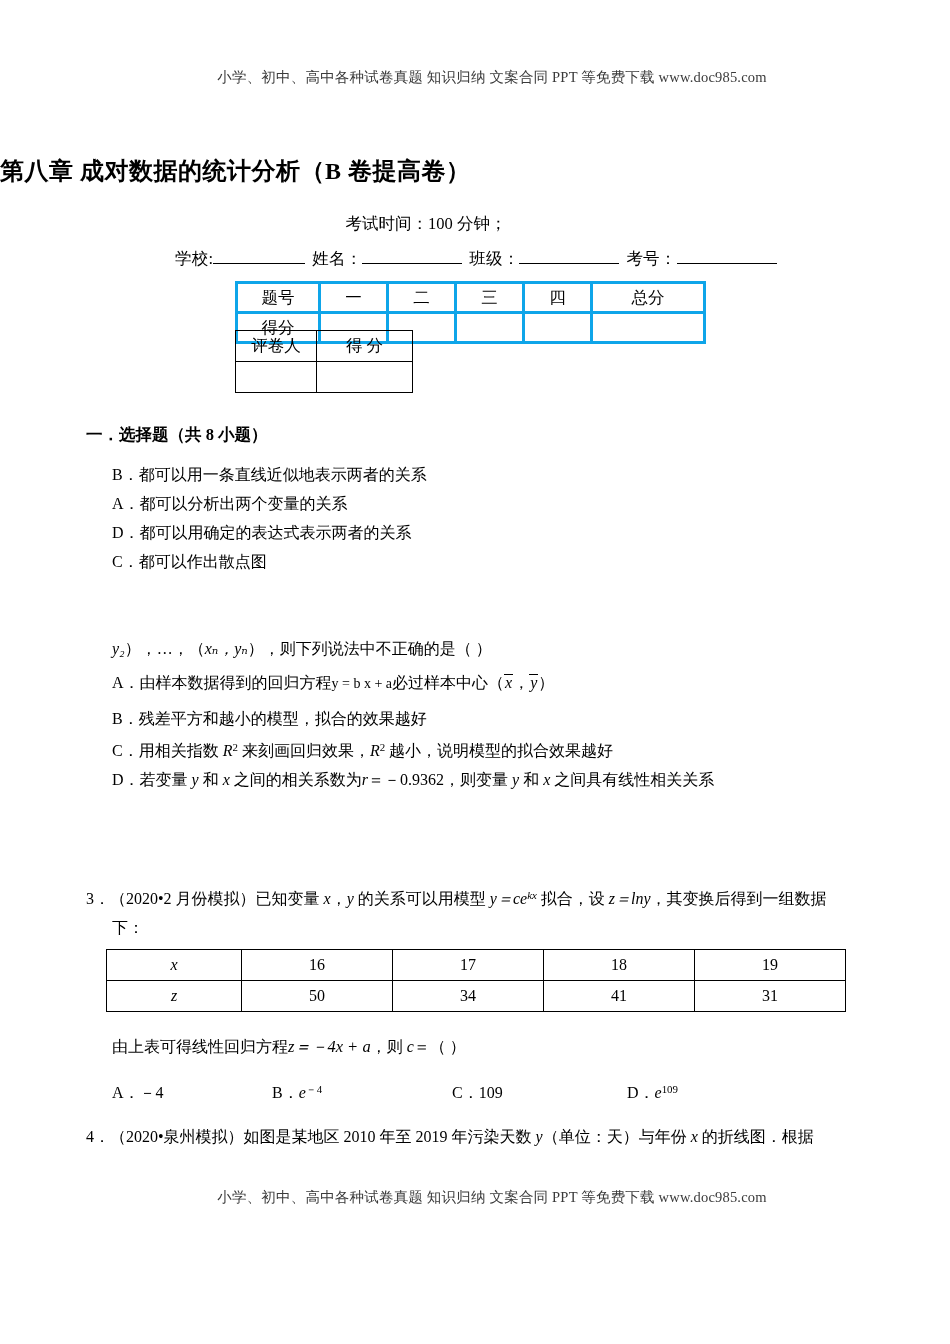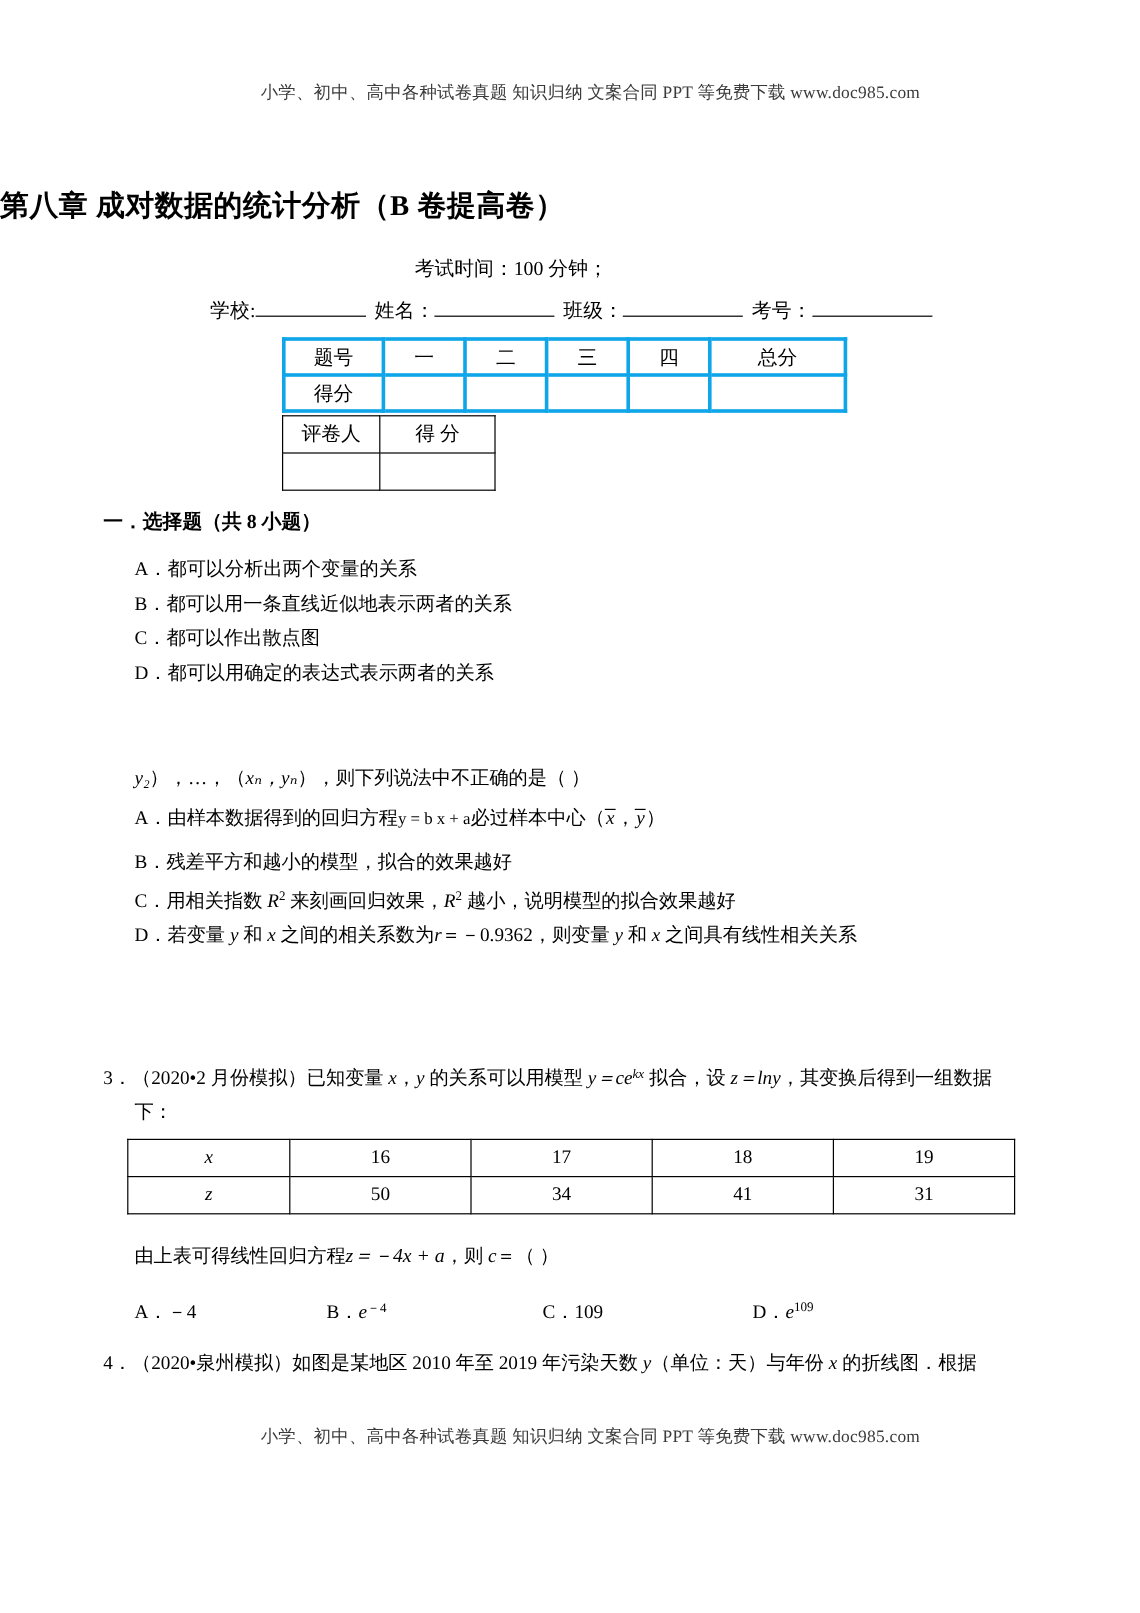--- a/index.html
+++ b/index.html
@@ -95,21 +95,21 @@
     font-size: 16.5px;
     padding: 0;
   }
   .score-table .c-label { width: 80px; }
   .score-table .c-num   { width: 65px; }
   .score-table .c-total { width: 110px; }
 
   .grader-table {
     position: absolute;
     left: 235px;
-    top: 346px;
+    top: 330px;
     border-collapse: collapse;
     table-layout: fixed;
     border-radius: 24px;
   }
   .grader-table td {
     border: 1px solid #000;
     height: 30px;
     text-align: center;
     vertical-align: middle;
     font-size: 16.5px;
@@ -248,24 +248,24 @@
     <tr>
       <td class="g-a"></td>
       <td class="g-b"></td>
     </tr>
   </tbody>
     </table>
 
   <div class="section-heading" style="top:424px;">一．选择题（共 8 小题）</div>
 
   <div class="q-block" style="top:460px;">
+    <div class="opt">B．都可以用一条直线近似地表示两者的关系</div>
     <div class="opt">A．都可以分析出两个变量的关系</div>
-    <div class="opt">B．都可以用一条直线近似地表示两者的关系</div>
+    <div class="opt">D．都可以用确定的表达式表示两者的关系</div>
     <div class="opt">C．都可以作出散点图</div>
-    <div class="opt">D．都可以用确定的表达式表示两者的关系</div>
   </div>
 
   <div class="q-block" style="top:634px;">
     <div class="q-line q-indent"><i>y₂</i><span>），…，（</span><i>xₙ，yₙ</i><span>），则下列说法中不正确的是（     ）</span></div>
     <div class="opt" style="line-height:40px;"><span>A．由样本数据得到的回归方程</span><span class="formula-a">y = b x + a</span><span>必过样本中心（</span><span class="ovl">x</span><span>，</span><span class="ovl">y</span><span>）</span></div>
     <div class="opt">B．残差平方和越小的模型，拟合的效果越好</div>
     <div class="opt"><span>C．用相关指数 </span><i>R</i><sup>2</sup><span> 来刻画回归效果，</span><i>R</i><sup>2</sup><span> 越小，说明模型的拟合效果越好</span></div>
     <div class="opt"><span>D．若变量 </span><i>y</i><span> 和 </span><i>x</i><span> 之间的相关系数为</span><i>r</i><span>＝－0.9362，则变量 </span><i>y</i><span> 和 </span><i>x</i><span> 之间具有线性相关关系</span></div>
   </div>
 

